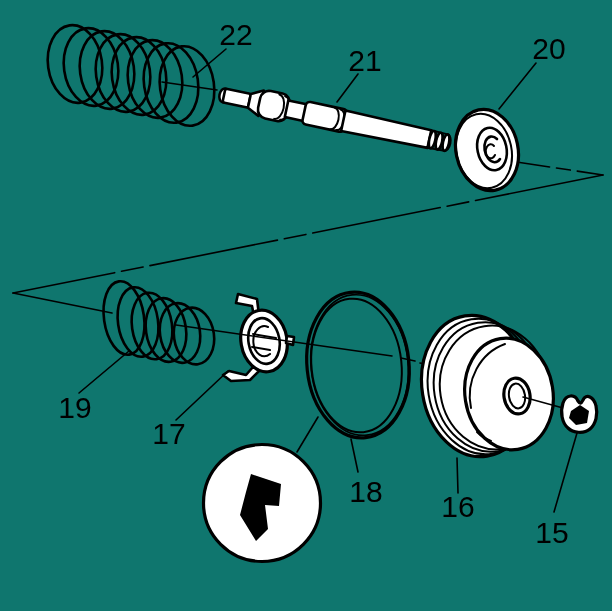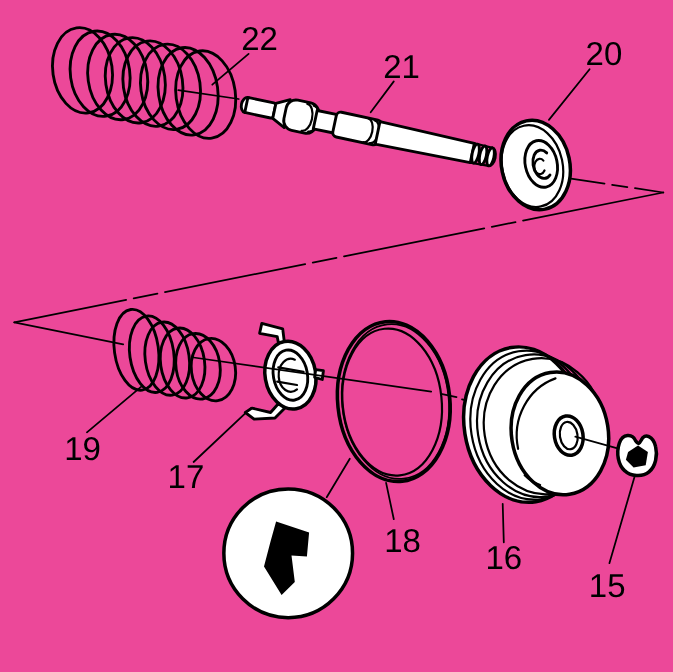--- a/index.html
+++ b/index.html
@@ -5,21 +5,21 @@
   html, body {
     margin: 0;
     padding: 0;
     background: #ffffff;
     font-family: "Liberation Sans", sans-serif;
   }
   .stage {
     position: relative;
     width: 612px;
     height: 611px;
-    background: #ec4899;
+    background: #0f766e;
     overflow: hidden;
   }
   svg { display: block; }
   
   .ln  { fill: none;    stroke: #000; stroke-width: 2.6; stroke-linecap: round; stroke-linejoin: round; }
   .fw  { fill: #ffffff; stroke: #000; stroke-width: 2.6; stroke-linecap: round; stroke-linejoin: round; }
   .fwT { fill: #ffffff; stroke: #000; stroke-width: 3.2; stroke-linecap: round; stroke-linejoin: round; }
   .lnT { fill: none;    stroke: #000; stroke-width: 3.2; stroke-linecap: round; stroke-linejoin: round; }
   .ln2 { fill: none;    stroke: #000; stroke-width: 2.0; stroke-linecap: round; stroke-linejoin: round; }
   .thin{ fill: none;    stroke: #000; stroke-width: 1.6; stroke-linecap: round; }

